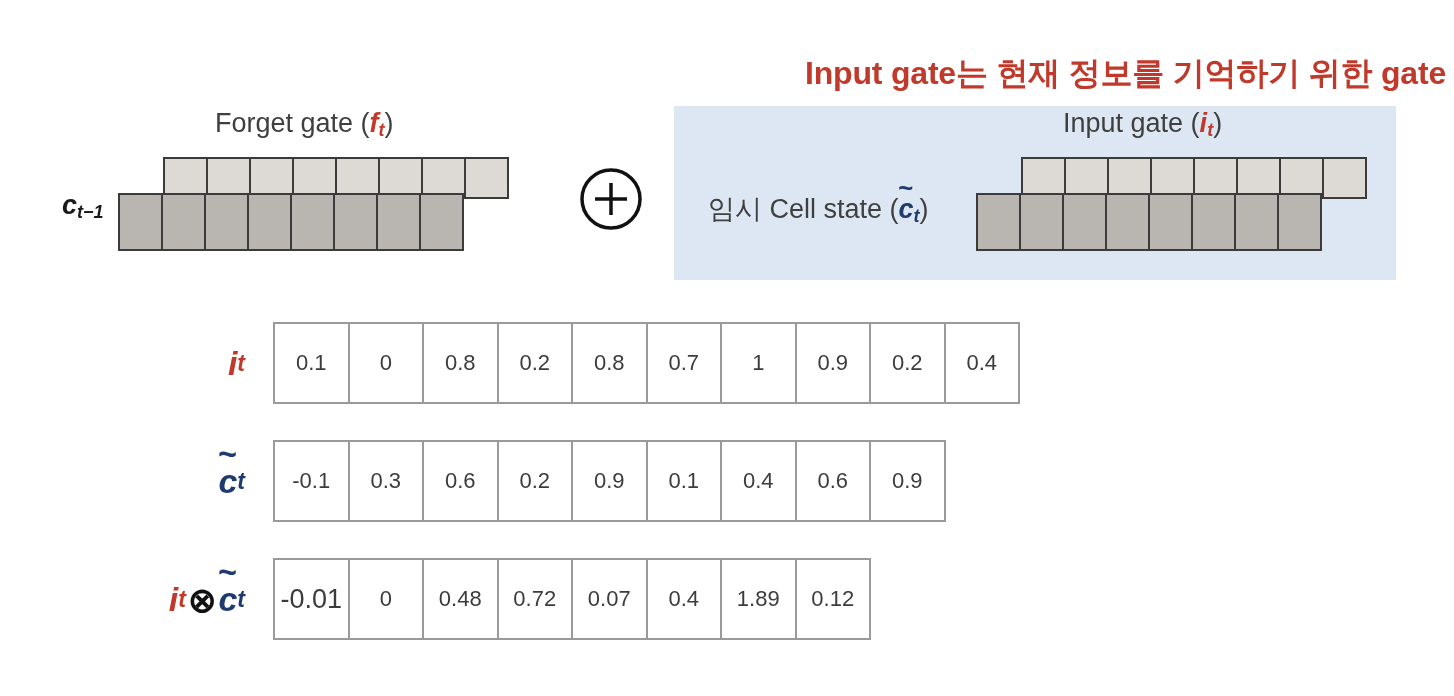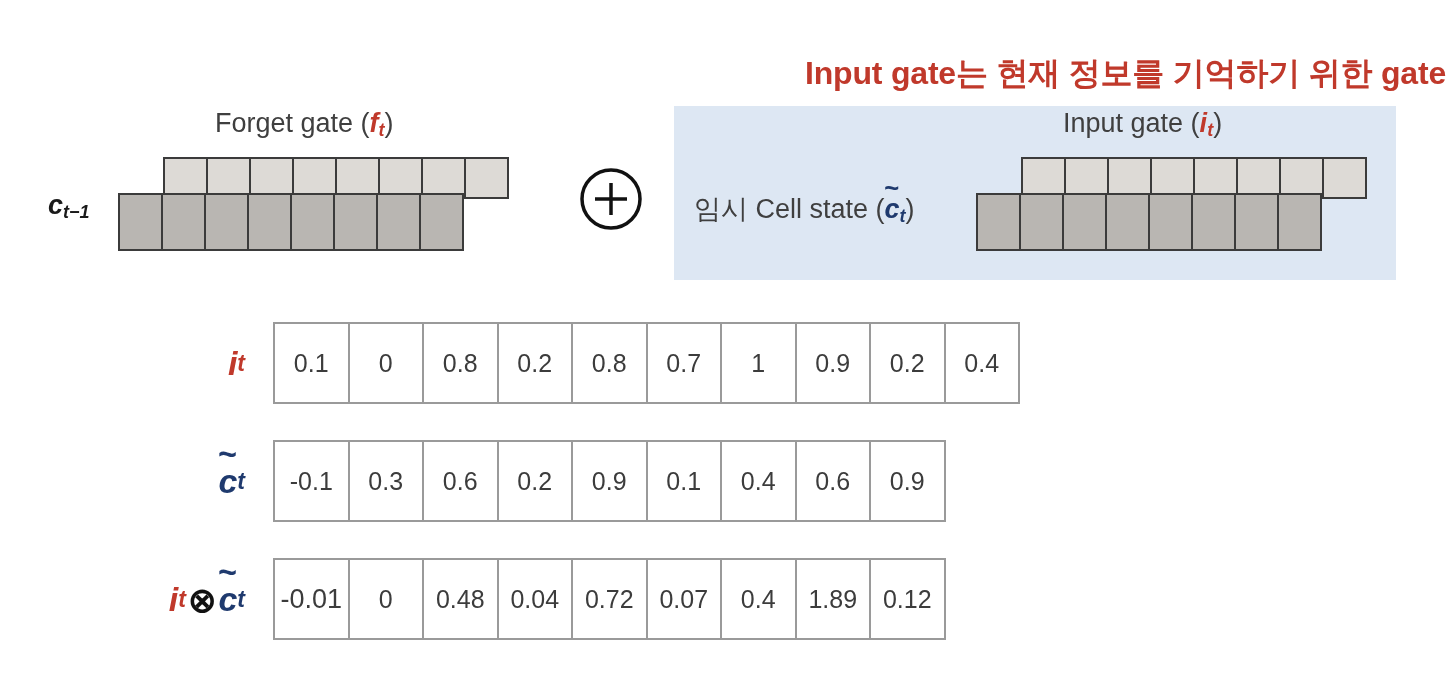--- a/index.html
+++ b/index.html
@@ -54,20 +54,21 @@
     font-style: italic;
     font-weight: bold;
   }
   .gate-title .sub { font-size: 18px; vertical-align: -0.22em; font-style: italic; }
 
   .state-label {
     position: absolute;
     font-size: 27px;
     color: #3f3f3f;
     white-space: nowrap;
+    margin-left: 14px;
   }
   .state-label .sym-blue {
     color: #1f3a6e;
     font-style: italic;
     font-weight: bold;
   }
   .state-label .sym-black {
     color: #1a1a1a;
     font-style: italic;
     font-weight: bold;
@@ -121,21 +122,21 @@
   }
   .vcell {
     width: 76.5px;
     height: 82px;
     border: 2px solid #9a9a9a;
     box-sizing: border-box;
     margin-left: -2px;
     display: flex;
     align-items: center;
     justify-content: center;
-    font-size: 25px;
+    font-size: 22px;
     color: #3c3c3c;
     background: #ffffff;
   }
   .vcell:first-child { margin-left: 0; }
   .vcell.narrow-text { font-size: 27px; }
 
   .vrow-label {
     position: absolute;
     right: 100%;
     top: 0;
@@ -281,20 +282,19 @@
       <div class="vrow-label">
         <span class="sym-red">i</span>
         <span class="sym-red sub">t</span>
         <span class="otimes">⊗</span>
         <span class="sym-blue"><span class="tilde-wrap"><span class="tilde">~</span>c</span></span>
         <span class="sym-blue sub">t</span>
       </div>
       <div class="vcell narrow-text">-0.01</div>
       <div class="vcell">0</div>
       <div class="vcell">0.48</div>
-      <div class="vcell">0.04</div>
       <div class="vcell">0.72</div>
       <div class="vcell">0.07</div>
       <div class="vcell">0.4</div>
       <div class="vcell">1.89</div>
       <div class="vcell">0.12</div>
     </div>
   </div>
 
 </body></html>

